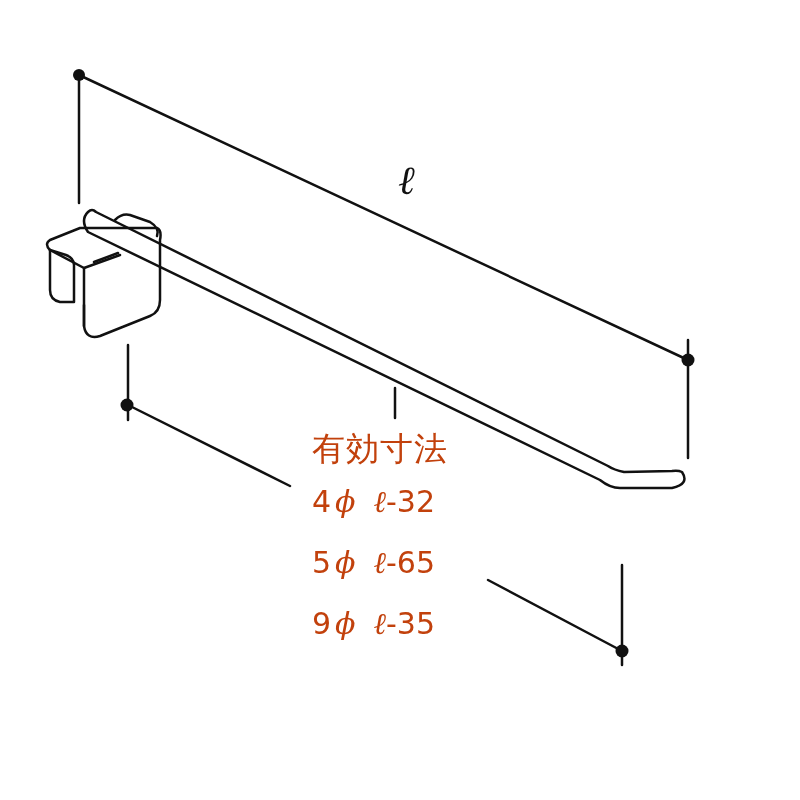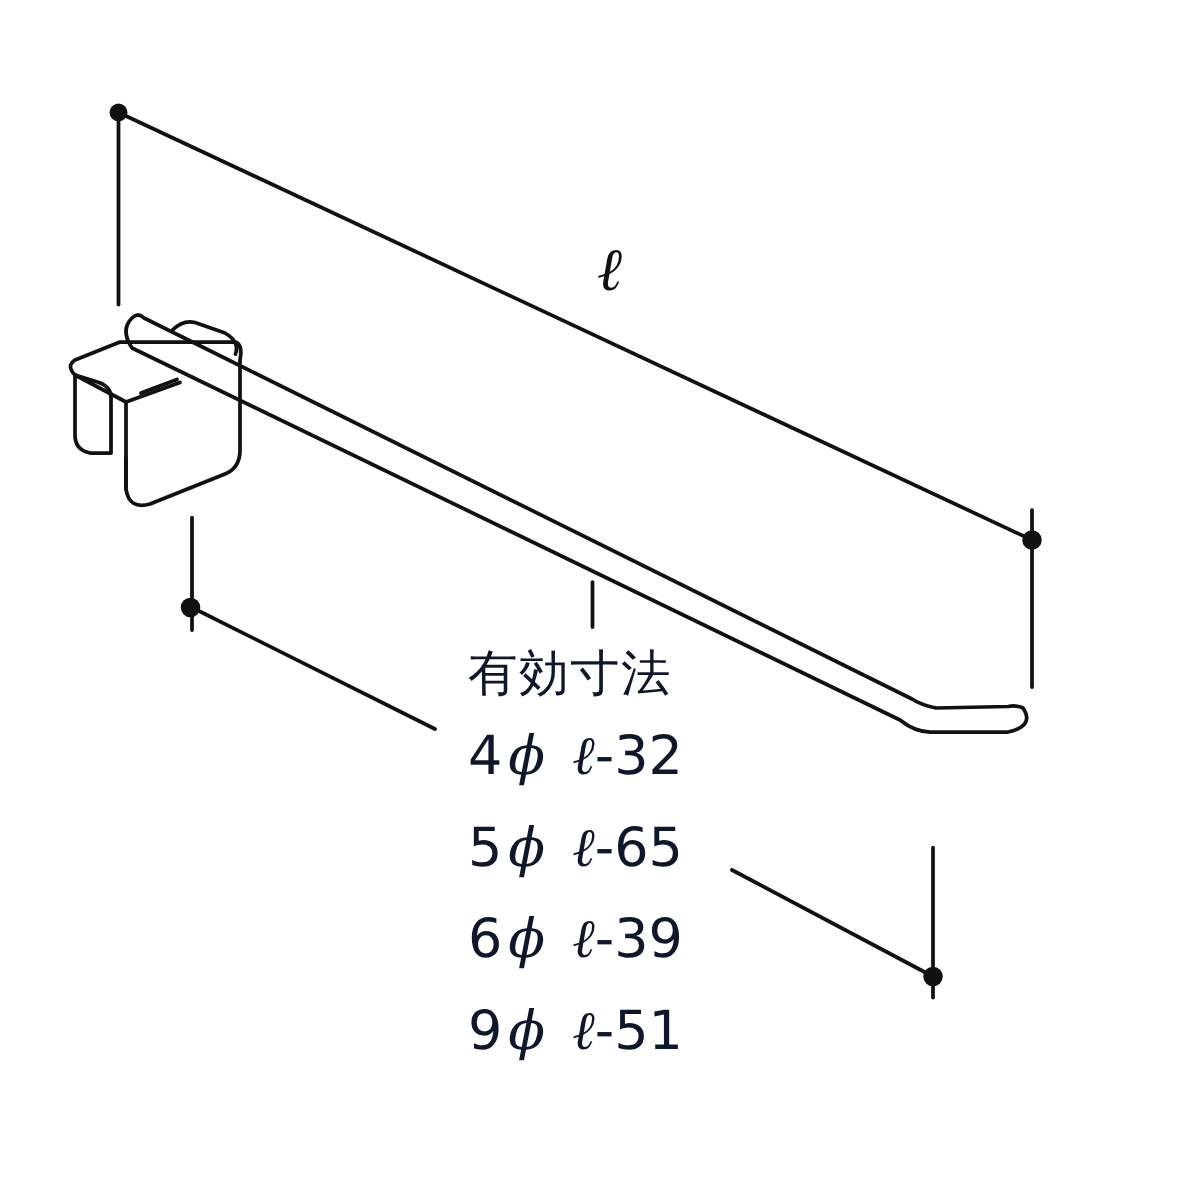--- a/index.html
+++ b/index.html
@@ -1,21 +1,21 @@
 <!DOCTYPE html>
 <html><head>
   <meta charset="utf-8">
   <style>
     html, body { margin: 0; padding: 0; background: #ffffff; }
     .canvas { position: relative; width: 800px; height: 800px; background: #ffffff; overflow: hidden; }
     svg.drawing { position: absolute; left: 0; top: 0; }
     .label-ell { position: absolute; left: 398px; top: 160px; font-family: "DejaVu Serif", serif; font-style: italic; font-size: 40px; color: #111; line-height: 1; }
-    .spec { position: absolute; left: 312px; top: 432px; font-family: "DejaVu Sans", sans-serif; color: #0f172a; }
+    .spec { position: absolute; left: 312px; top: 432px; font-family: "DejaVu Sans", sans-serif; color: #c2410c; }
     .spec-title { font-size: 33px; line-height: 1; margin-bottom: 22px; letter-spacing: 1px; }
-    .spec-row { font-size: 36px; line-height: 1; height: 61px; white-space: nowrap; }
+    .spec-row { font-size: 30px; line-height: 1; height: 61px; white-space: nowrap; }
     .phi { font-style: italic; font-family: "DejaVu Serif", serif; margin-left: 4px; margin-right: 18px; }
     .ell { font-style: italic; font-family: "DejaVu Serif", serif; }
   </style>
 </head>
 <body>
 
 <div class="canvas">
   <svg class="drawing" width="800" height="800" viewBox="0 0 800 800">
     <g fill="none" stroke="#111" stroke-width="2.5" stroke-linecap="round" stroke-linejoin="round">
 
@@ -50,19 +50,16 @@
 
   <div class="spec">
     <div class="spec-title">有効寸法</div>
     <div class="spec-row">
       <span>4</span><span class="phi">ϕ</span><span class="ell">ℓ</span><span>-32</span>
     </div>
     <div class="spec-row">
       <span>5</span><span class="phi">ϕ</span><span class="ell">ℓ</span><span>-65</span>
     </div>
     <div class="spec-row">
-      <span>6</span><span class="phi">ϕ</span><span class="ell">ℓ</span><span>-39</span>
-    </div>
-    <div class="spec-row">
-      <span>9</span><span class="phi">ϕ</span><span class="ell">ℓ</span><span>-51</span>
+      <span>9</span><span class="phi">ϕ</span><span class="ell">ℓ</span><span>-35</span>
     </div>
   </div>
 </div>
 
 </body></html>

